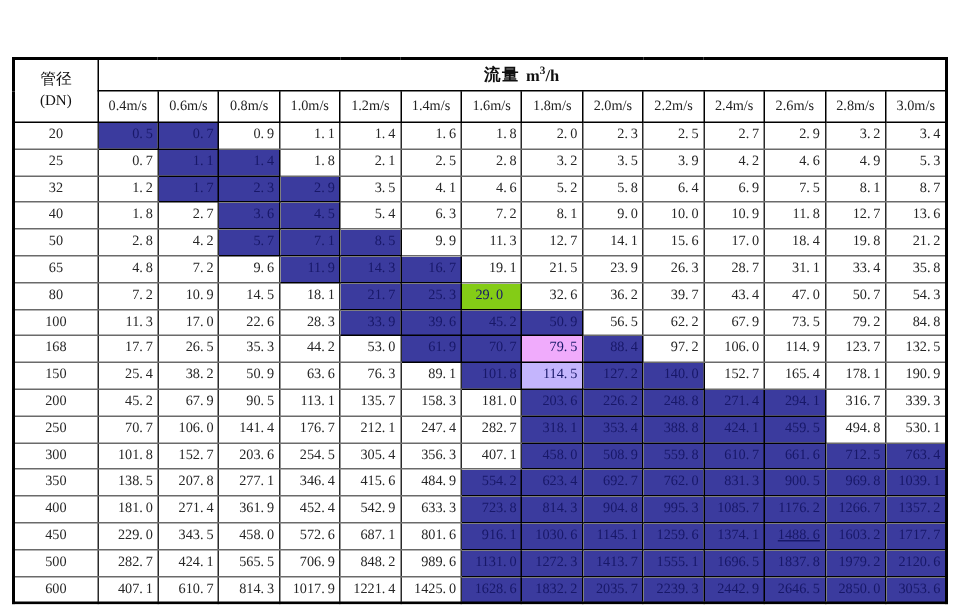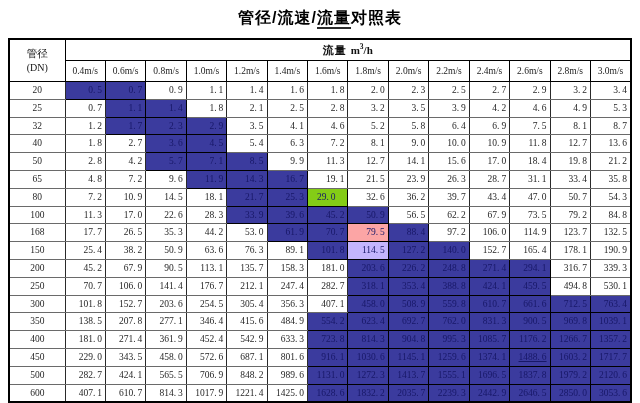--- a/index.html
+++ b/index.html
@@ -44,21 +44,20 @@
     text-align:right; padding:0 3px 0 0;
   }
   tbody td.dn { text-align:center; padding:0; }
   tbody td.hl { color:#181868; border-color:#000; }
 </style>
 </head>
 <body>
 
 <div class="page">
 
-  <div class="title"><span>管径/流速/</span><span class="u">流量</span><span>对照表</span></div>
 
   <table class="flow">
     <colgroup>
         <col style="width: 56px;">
         <col>
         <col>
         <col>
         <col>
         <col>
         <col>
@@ -237,21 +236,21 @@
         </tr>
         <tr>
           <td class="dn">168</td>
           <td>17. 7</td>
           <td>26. 5</td>
           <td>35. 3</td>
           <td>44. 2</td>
           <td>53. 0</td>
           <td class="hl" style="background: rgb(59, 59, 158); color: rgb(24, 24, 104);">61. 9</td>
           <td class="hl" style="background: rgb(59, 59, 158); color: rgb(24, 24, 104);">70. 7</td>
-          <td class="hl" style="background: #fca5a5; color: rgb(24, 24, 104);">79. 5</td>
+          <td class="hl" style="background: #f0abfc; color: rgb(24, 24, 104);">79. 5</td>
           <td class="hl" style="background: rgb(59, 59, 158); color: rgb(24, 24, 104);">88. 4</td>
           <td>97. 2</td>
           <td>106. 0</td>
           <td>114. 9</td>
           <td>123. 7</td>
           <td>132. 5</td>
         </tr>
         <tr>
           <td class="dn">150</td>
           <td>25. 4</td>

